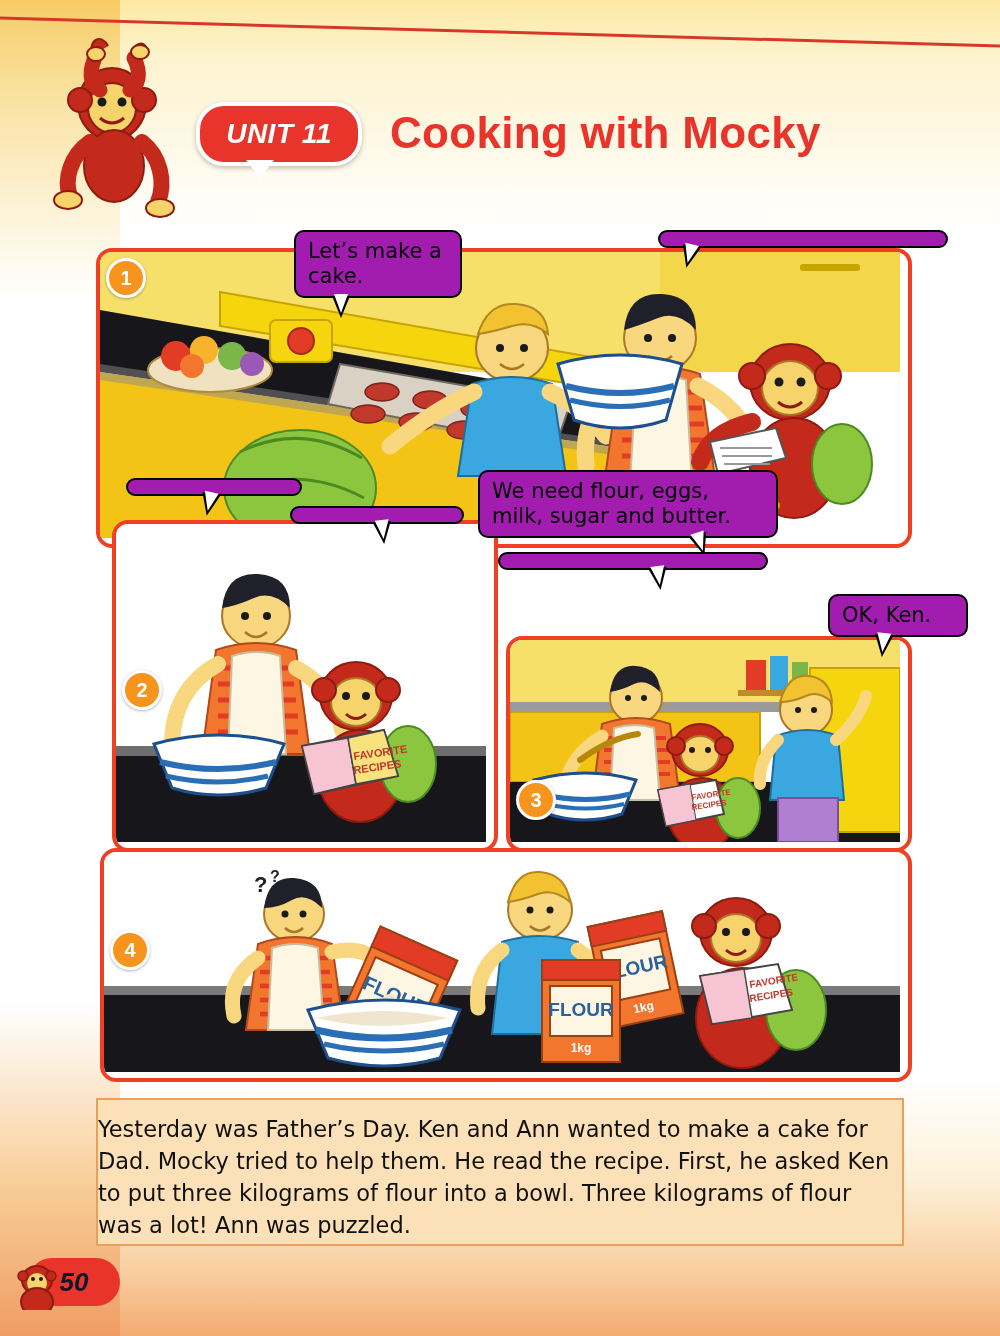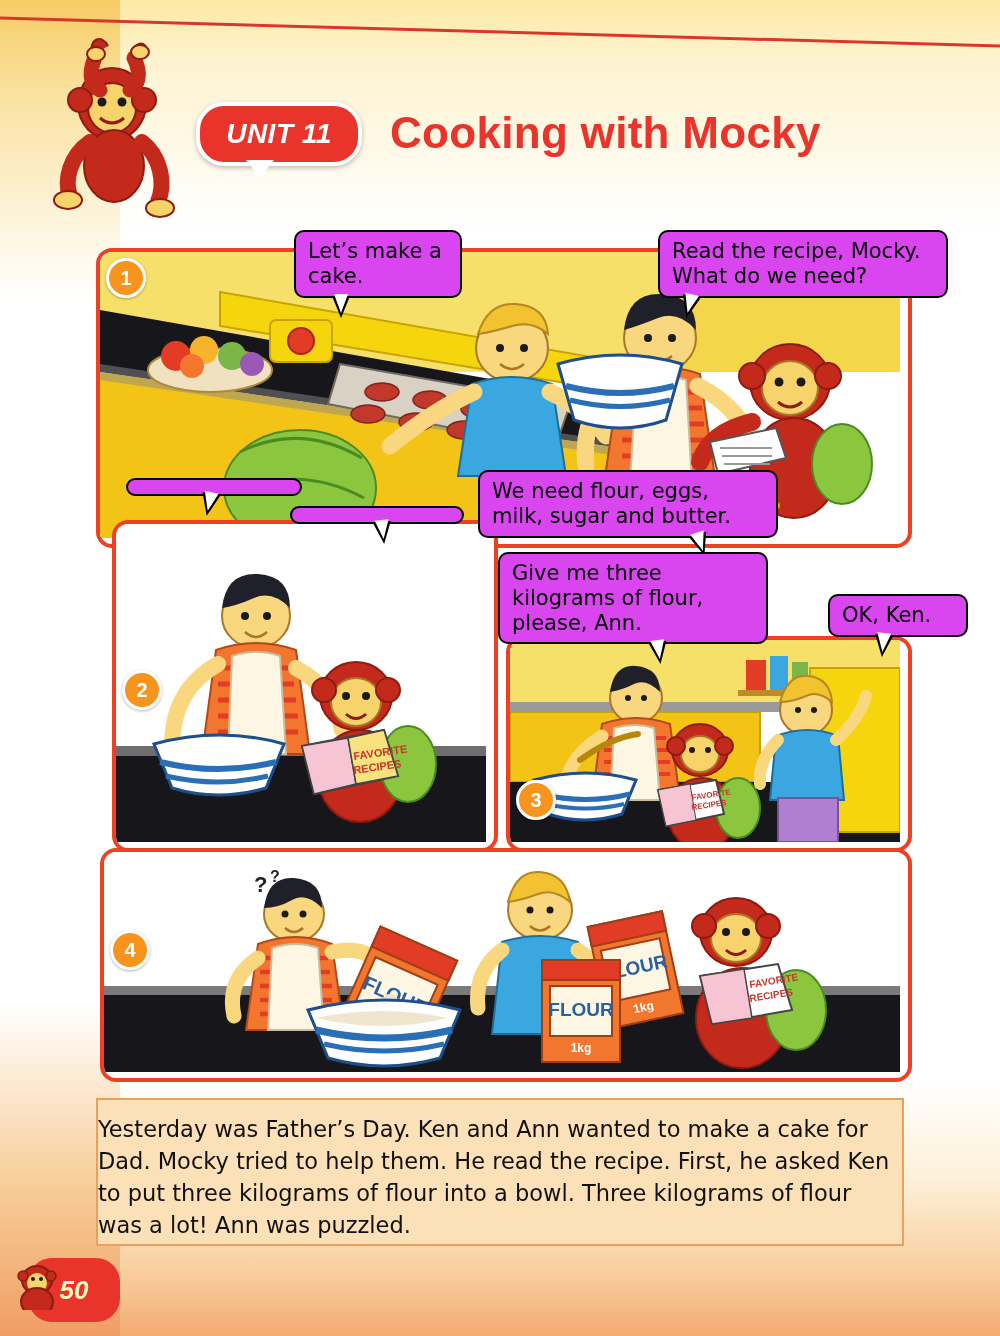--- a/index.html
+++ b/index.html
@@ -56,21 +56,21 @@
   .panel-num{
     position:absolute;width:34px;height:34px;border-radius:50%;
     background:#f7941e;border:3px solid #ffffff;
     color:#ffffff;font-size:20px;font-weight:bold;
     display:flex;align-items:center;justify-content:center;
     box-shadow:0 1px 3px rgba(0,0,0,.3);z-index:40;
   }
 
   
   .bubble{
-    position:absolute;background:#d946ef;border:2.5px solid #000000;
+    position:absolute;background:#a21caf;border:2.5px solid #000000;
     border-radius:10px;padding:7px 12px;
     font-size:21px;line-height:1.18;color:#000;z-index:50;
     font-family:"DejaVu Sans","Liberation Sans",sans-serif;
   }
   .bubble .tail,.bubble .tail2{position:absolute;}
   .tail{
     width:0;height:0;border-left:9px solid transparent;border-right:9px solid transparent;
     border-top:22px solid #000;
   }
   .tail i{
@@ -83,24 +83,24 @@
   .story-box{
     position:absolute;left:96px;top:1098px;width:808px;height:148px;
     background:#fce0b8;border:2px solid #e8a05c;
     padding:14px 0;box-sizing:border-box;
     font-size:22.5px;line-height:1.42;color:#111;
     font-family:"DejaVu Sans","Liberation Sans",sans-serif;
   }
 
   
   .page-num{
-    position:absolute;left:28px;top:1258px;width:92px;height:64px;
+    position:absolute;left:28px;top:1258px;width:92px;height:48px;
     background:#e8342a;border-radius:24px;
     display:flex;align-items:center;justify-content:center;
-    color:#fef9c3;font-size:26px;font-weight:bold;font-style:italic;
+    color:#0f172a;font-size:26px;font-weight:bold;font-style:italic;
   }
   .page-monkey{position:absolute;left:14px;top:1258px;width:46px;height:52px;}
 </style>
 </head>
 <body>
 
 <div class="page-bg"></div>
 <div class="bg-left"></div>
 <div class="diag-line"></div>
 
@@ -240,21 +240,20 @@
 </div>
 
 <div class="bubble" style="left:294px;top:230px;width:140px;">
   <span>Let’s make a cake.</span>
   <div class="tail" style="left:36px;bottom:-22px;">
       <i></i>
     </div>
 </div>
 
 <div class="bubble" style="left:658px;top:230px;width:262px;">
-  <span>Read the recipe, Mocky. What do we need?</span>
   <div class="tail" style="left:20px;bottom:-22px;transform:rotate(14deg);">
       <i></i>
     </div>
 </div>
 
 <div class="bubble" style="left:478px;top:470px;width:272px;">
   <span>We need flour, eggs, milk, sugar and butter.</span>
   <div class="tail" style="left:212px;bottom:-20px;transform:rotate(-18deg);">
       <i></i>
     </div>
@@ -392,21 +391,20 @@
       <path d="M268 100 q-20 20 -18 44" stroke="#f9d77e" stroke-width="12" fill="none" stroke-linecap="round"></path>
       <path d="M326 100 q24 -22 30 -44" stroke="#f9d77e" stroke-width="12" fill="none" stroke-linecap="round"></path>
     </g>
   </svg>
   <div class="panel-num" style="left:6px;top:140px;">
     <span>3</span>
   </div>
 </div>
 
 <div class="bubble" style="left:498px;top:552px;width:242px;">
-  <span>Give me three kilograms of flour, please, Ann.</span>
   <div class="tail" style="left:150px;bottom:-22px;transform:rotate(-8deg);">
       <i></i>
     </div>
 </div>
 
 <div class="bubble" style="left:828px;top:594px;width:112px;">
   <span>OK, Ken.</span>
   <div class="tail" style="left:44px;bottom:-22px;transform:rotate(6deg);">
       <i></i>
     </div>

